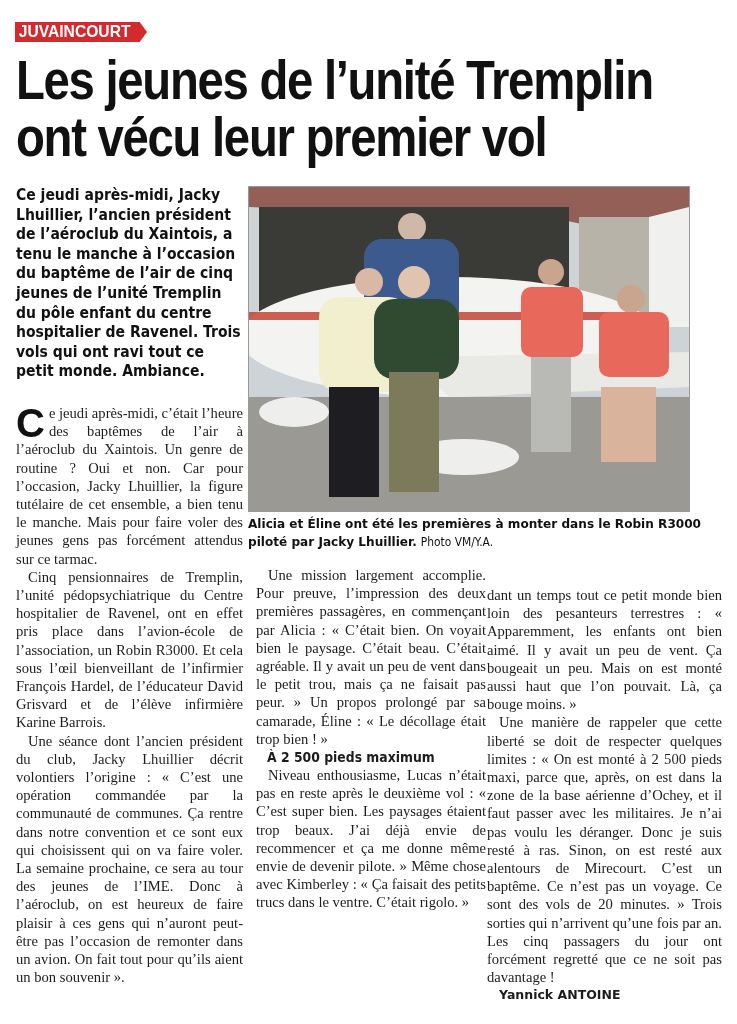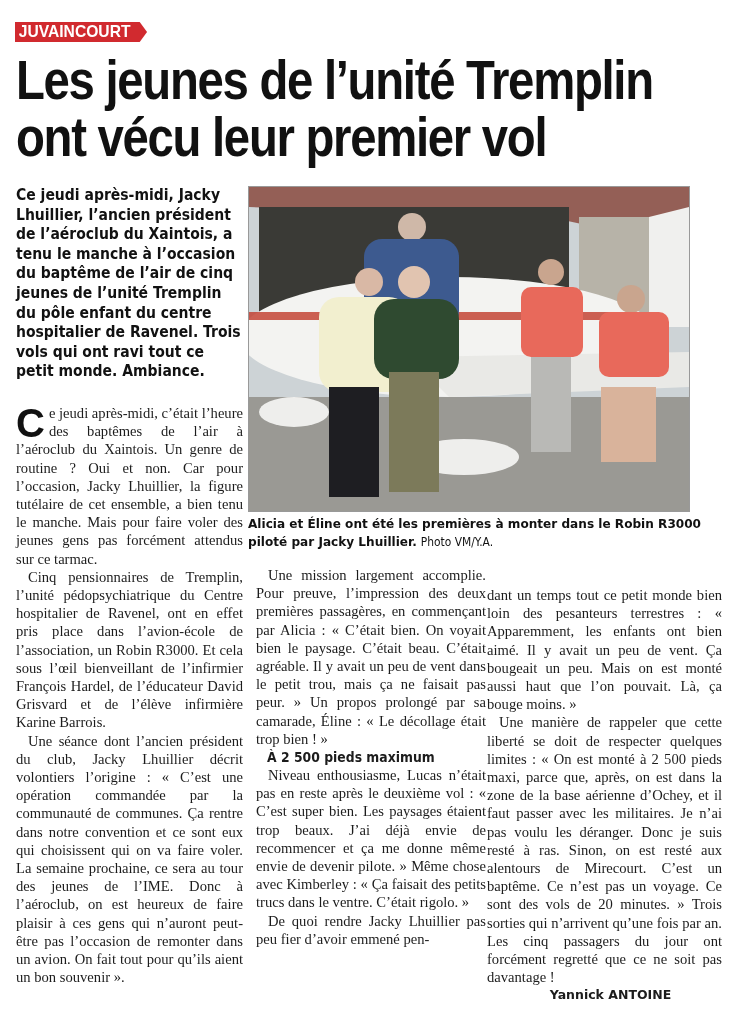--- a/index.html
+++ b/index.html
@@ -50,21 +50,21 @@
     float: left; font-family: "Liberation Sans", sans-serif; font-weight: bold;
     font-size: 40px; line-height: 34px; margin: 2px 4px 0 0; color: #111;
   }
   .subhead {
     font-family: "DejaVu Sans", sans-serif; font-weight: bold; font-size: 13.5px;
     line-height: 18px; margin: 14px 0 2px 0; text-indent: 0;
     transform: scaleX(0.92); transform-origin: left top;
   }
   .byline {
     font-family: "DejaVu Sans", sans-serif; font-weight: bold; font-size: 12.5px;
-    text-align: center; margin-top: 1px; text-indent: 0;
+    text-align: left; margin-top: 1px; text-indent: 0;
   }
 </style>
 </head>
 <body>
 
 <div class="kicker">JUVAINCOURT</div>
 
 <h1 class="headline" style="margin:0;font-weight:bold;">
   <div>Les jeunes de l’unité Tremplin</div>
   <div>ont vécu leur premier vol</div>
@@ -110,20 +110,19 @@
 <div class="col col1">
   <p class="noindent"><span class="dropcap">C</span><span>e jeudi après-midi, c’était l’heure des baptêmes de l’air à l’aéroclub du Xaintois. Un genre de routine ? Oui et non. Car pour l’occasion, Jacky Lhuillier, la figure tutélaire de cet ensemble, a bien tenu le manche. Mais pour faire voler des jeunes gens pas forcément attendus sur ce tarmac.</span></p>
   <p>Cinq pensionnaires de Tremplin, l’unité pédopsychiatrique du Centre hospitalier de Ravenel, ont en effet pris place dans l’avion-école de l’association, un Robin R3000. Et cela sous l’œil bienveillant de l’infirmier François Hardel, de l’éducateur David Grisvard et de l’élève infirmière Karine Barrois.</p>
   <p>Une séance dont l’ancien président du club, Jacky Lhuillier décrit volontiers l’origine : « C’est une opération commandée par la communauté de communes. Ça rentre dans notre convention et ce sont eux qui choisissent qui on va faire voler. La semaine prochaine, ce sera au tour des jeunes de l’IME. Donc à l’aéroclub, on est heureux de faire plaisir à ces gens qui n’auront peut-être pas l’occasion de remonter dans un avion. On fait tout pour qu’ils aient un bon souvenir ».</p>
 </div>
 
 <div class="col col2">
   <p>Une mission largement accomplie. Pour preuve, l’impression des deux premières passagères, en commençant par Alicia : « C’était bien. On voyait bien le paysage. C’était beau. C’était agréable. Il y avait un peu de vent dans le petit trou, mais ça ne faisait pas peur. » Un propos prolongé par sa camarade, Éline : « Le décollage était trop bien ! »</p>
   <p class="subhead">À 2 500 pieds maximum</p>
   <p>Niveau enthousiasme, Lucas n’était pas en reste après le deuxième vol : « C’est super bien. Les paysages étaient trop beaux. J’ai déjà envie de recommencer et ça me donne même envie de devenir pilote. » Même chose avec Kimberley : « Ça faisait des petits trucs dans le ventre. C’était rigolo. »</p>
-  <p style="height:36px;overflow:hidden;">De quoi rendre Jacky Lhuillier pas peu fier d’avoir emmené pen-</p>
 </div>
 
 <div class="col col3">
   <p class="noindent" id="p6cont">dant un temps tout ce petit monde bien loin des pesanteurs terrestres : « Apparemment, les enfants ont bien aimé. Il y avait un peu de vent. Ça bougeait un peu. Mais on est monté aussi haut que l’on pouvait. Là, ça bouge moins. »</p>
   <p>Une manière de rappeler que cette liberté se doit de respecter quelques limites : « On est monté à 2 500 pieds maxi, parce que, après, on est dans la zone de la base aérienne d’Ochey, et il faut passer avec les militaires. Je n’ai pas voulu les déranger. Donc je suis resté à ras. Sinon, on est resté aux alentours de Mirecourt. C’est un baptême. Ce n’est pas un voyage. Ce sont des vols de 20 minutes. » Trois sorties qui n’arrivent qu’une fois par an. Les cinq passagers du jour ont forcément regretté que ce ne soit pas davantage !</p>
   <p class="byline">Yannick ANTOINE</p>
 </div>
 
 </body></html>

